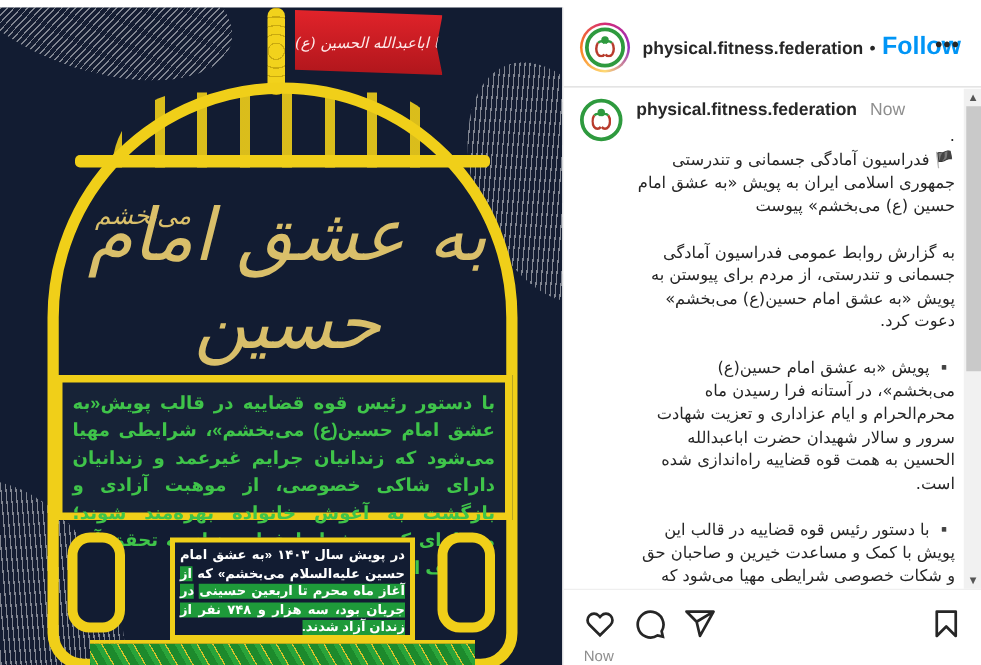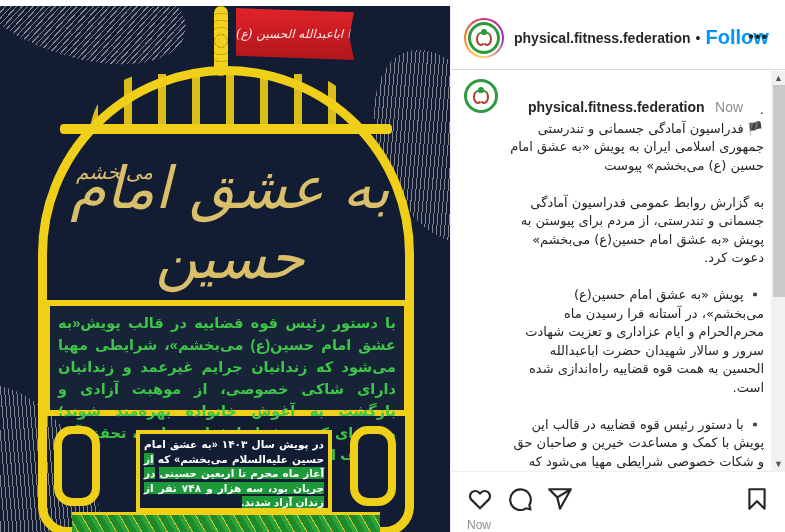--- a/index.html
+++ b/index.html
@@ -67,21 +67,21 @@
     .logo .arm.r { right: 20%; border-left-color: transparent; border-top-color: #2e9a3e; }
     .username { font-weight: bold; font-size: 14px; color: #262626; margin-left: 10px; }
     .dot-sep { color: #262626; margin: 0 5px; font-size: 14px; }
     .follow { color: #0095f6; font-weight: bold; font-size: 20px; cursor: pointer; }
     .more { position: absolute; right: 18px; top: 22px; font-size: 16px; letter-spacing: 1px; color: #262626; font-weight: bold; cursor: pointer; }
 
     .comments { position: absolute; left: 0; top: 65px; width: 335px; height: 400px; overflow: hidden; }
     .caption-row { position: absolute; left: 13px; top: 8px; width: 300px; }
     .cap-avatar { position: absolute; left: 0; top: 0; width: 34px; height: 34px; }
     .cap-avatar .logo { border-width: 3px; }
-    .cap-head { position: absolute; left: 45px; top: 19px; white-space: nowrap; margin-left: 19px; }
+    .cap-head { position: absolute; left: 45px; top: 0; white-space: nowrap; }
     .cap-head .username { margin-left: 0; }
     .cap-time { color: #8e8e8e; font-size: 14px; margin-left: 6px; }
     .cap-text { position: absolute; left: 45px; top: 22px; width: 255px; direction: rtl; text-align: right;
       font-family: "DejaVu Sans", sans-serif; font-size: 13px; line-height: 18.5px; color: #262626; white-space: pre-line; }
 
     .scrollbar { position: absolute; left: 320px; top: 65px; width: 15px; height: 400px; background: #f1f1f1; }
     .scroll-arrow { position: absolute; left: 0; width: 15px; height: 14px; font-size: 9px; color: #555; text-align: center; line-height: 14px; cursor: pointer; }
     .scroll-arrow.up { top: 0; } .scroll-arrow.down { bottom: 0; }
     .scroll-thumb { position: absolute; left: 2px; top: 14px; width: 12px; height: 212px; background: #c9c9c9; cursor: pointer; }
 

